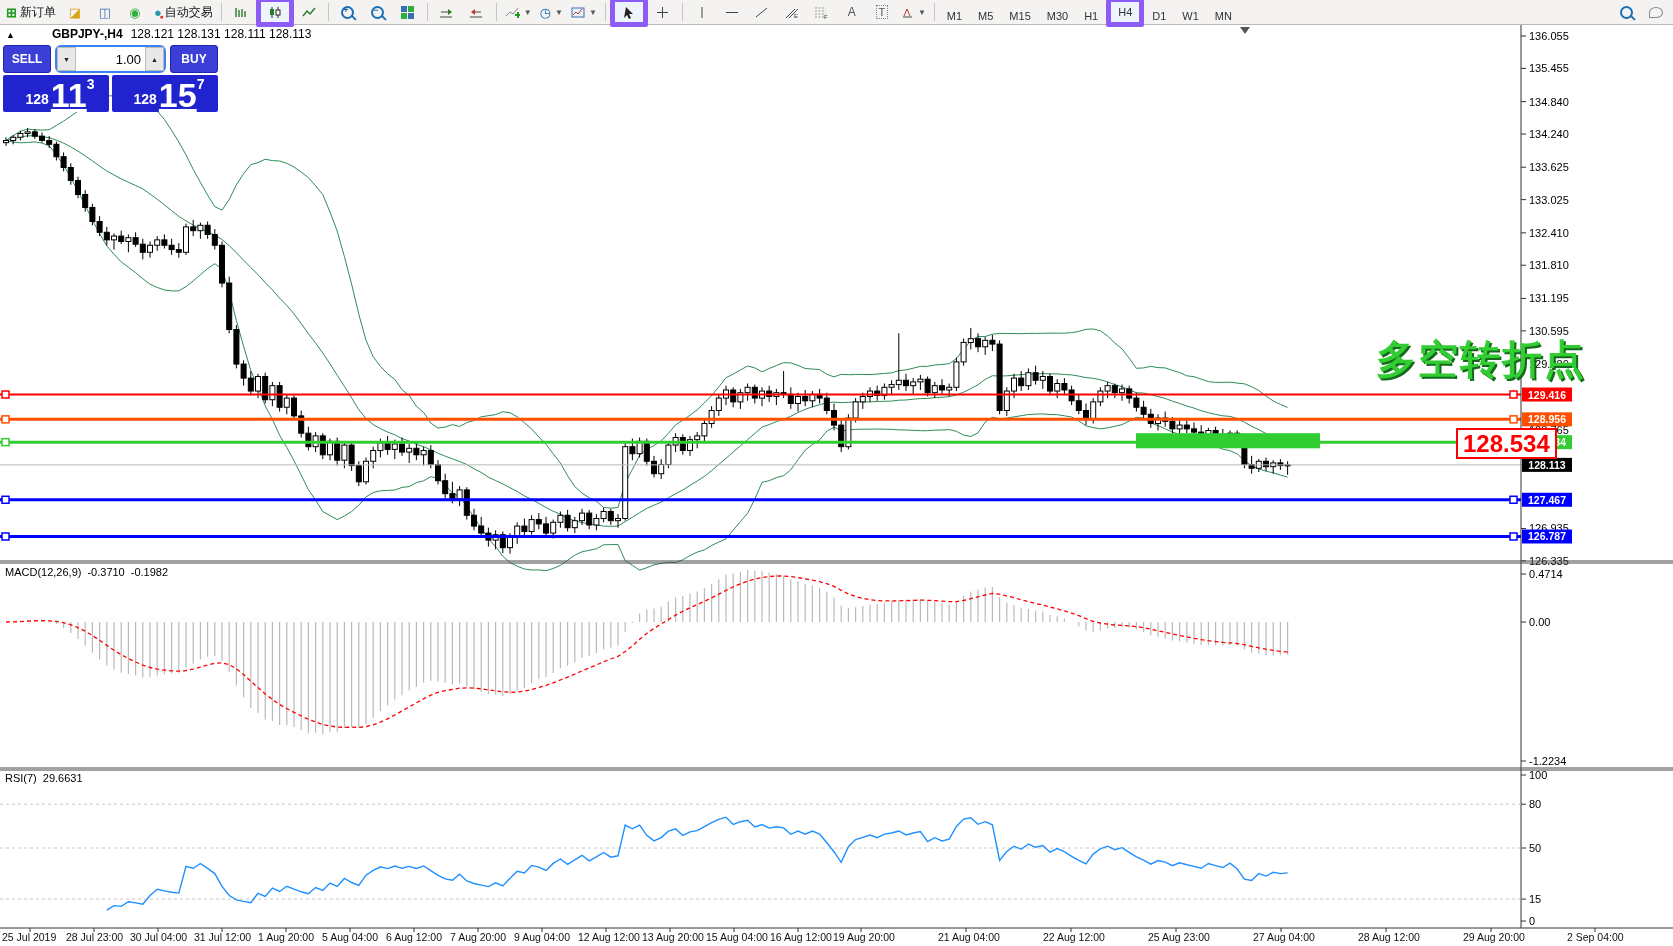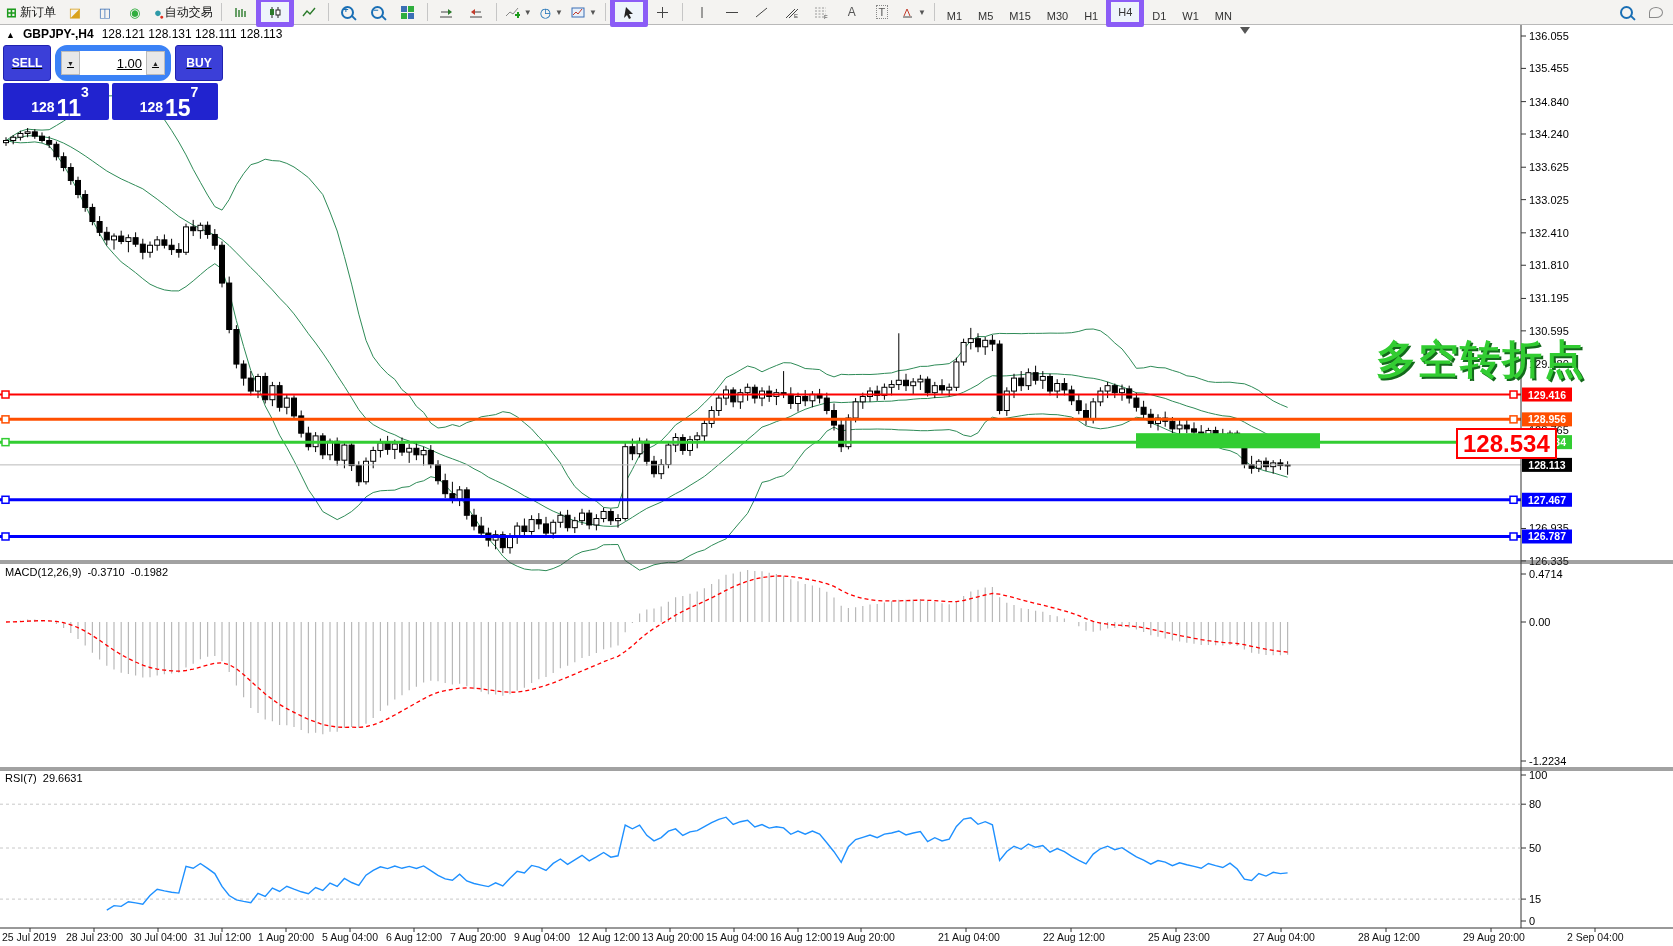--- a/index.html
+++ b/index.html
@@ -24,37 +24,37 @@
   .tiles{display:grid;grid-template-columns:6px 6px;grid-template-rows:6px 6px;gap:1px;}
   .tiles i{display:block;}
   .bubble{width:12px;height:9px;border:1.5px solid #8a8a8a;border-radius:50% 50% 50% 0;
           display:inline-block;}
   .tflabel{font-size:11px;color:#333;padding:0 4px;}
   .cnlabel{font-size:12px;color:#111;}
   #tb-spacer{flex:1;}
   
   #quote-header{position:absolute;left:6px;top:27px;z-index:4;font-size:12px;color:#000;
                 display:flex;gap:8px;align-items:baseline;}
-  #quote-header .sym{font-weight:bold;}
+  #quote-header .sym{font-weight:bold;margin-left:29px;}
   #quote-header .arrow{font-size:9px;}
   
   #trade-panel{position:absolute;left:3px;top:45px;width:215px;z-index:4;}
-  #tp-row1{display:flex;height:36px;gap:4px;text-decoration:underline;}
+  #tp-row1{display:flex;height:28px;gap:4px;}
   .tp-btn{background:#3b3fd8;color:#fff;font-weight:bold;font-size:12px;border:1px solid #2022b0;
           border-radius:3px;display:flex;align-items:center;justify-content:center;flex:0 0 46px;}
-  #tp-vol{flex:1;display:flex;border:6px solid #3b82f6;background:#fff;border-radius:12px;}
+  #tp-vol{flex:1;display:flex;border:2px solid #3b82f6;background:#fff;border-radius:6px;}
   #tp-vol input{flex:1;border:0;outline:0;text-align:right;font-size:13px;width:60px;
           padding-right:4px;font-family:"Liberation Sans",sans-serif;}
   .spin{width:17px;background:#e8e8e8;border:1px solid #bbb;display:flex;align-items:center;
         justify-content:center;font-size:7px;color:#222;}
   #tp-row2{display:flex;gap:3px;margin-top:2px;height:37px;}
   .tp-big{flex:1;background:#2123cf;color:#fff;display:flex;align-items:flex-end;
           justify-content:center;padding-bottom:1px;border-radius:2px;}
   .tp-big .pre{font-size:14px;font-weight:bold;margin:0 2px 4px 8px;}
-  .tp-big .big{font-size:23px;font-weight:bold;line-height:0.9;}
+  .tp-big .big{font-size:34px;font-weight:bold;line-height:0.9;text-decoration:underline;}
   .tp-big .sup{font-size:14px;font-weight:bold;align-self:flex-start;margin-top:1px;}
   
   .pane-label{position:absolute;z-index:3;font-size:11px;color:#000;display:flex;gap:6px;}
   
   #turning-point{position:absolute;left:1376px;top:332px;z-index:3;font-size:40px;font-weight:bold;
                  color:#32cd32;text-shadow:2px 2px 0 #14691c;letter-spacing:2px;white-space:nowrap;}
   #price-callout{position:absolute;left:1456px;top:428px;z-index:3;border:2px solid #f00;
                  background:#fff;color:#f00;font-size:24px;font-weight:bold;padding:0 5px;
                  line-height:27px;}
 </style>

